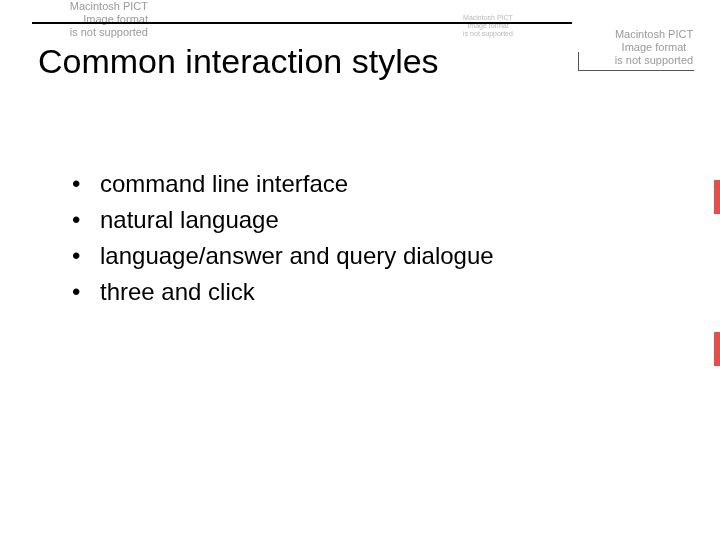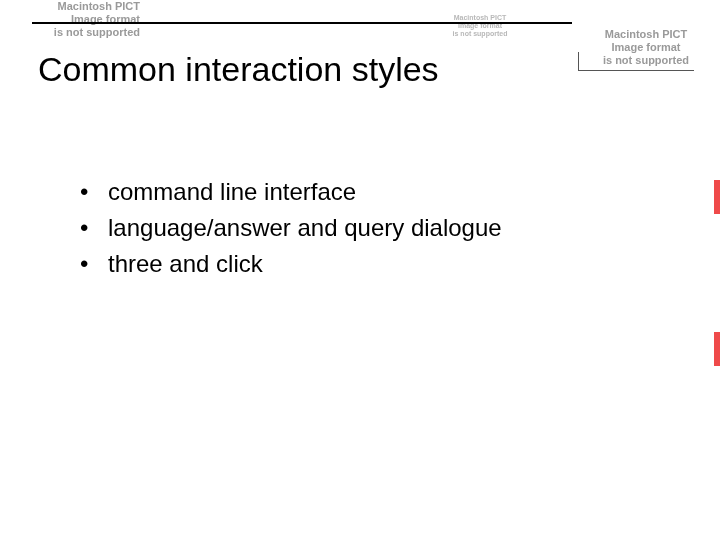--- a/index.html
+++ b/index.html
@@ -15,56 +15,57 @@
   .hr-top {
     position: absolute;
     top: 22px;
     left: 32px;
     width: 540px;
     height: 2px;
     background: #000;
   }
   .title {
     position: absolute;
-    top: 50px;
+    top: 42px;
     left: 38px;
     font-size: 34px;
     font-weight: 400;
     color: #000;
   }
   .bullets {
     position: absolute;
     top: 158px;
     left: 64px;
     list-style: none;
     padding: 0;
-    margin: 16px;
+    margin: 8px;
   }
   .bullets li {
     font-size: 24px;
     line-height: 36px;
     color: #000;
     position: relative;
     padding-left: 28px;
   }
   .bullets li::before {
     content: "•";
     position: absolute;
     left: 0;
     top: 0;
     font-size: 24px;
   }
   .pict-placeholder {
     font-family: Arial, Helvetica, sans-serif;
-    font-weight: bold;
+    font-weight: normal;
     text-align: center;
     color: #9a9a9a;
     font-size: 11px;
     line-height: 13px;
     position: absolute;
+    margin-left: 8px;
   }
   .pict-top-left {
     top: 0px;
     left: 0px;
     text-align: right;
     width: 140px;
   }
   .pict-top-mid {
     top: 14px;
     left: 390px;
@@ -118,18 +119,19 @@
 </div>
 
 <div class="corner-box"></div>
 
 <div class="hr-top"></div>
 
 <div class="title">Common interaction styles</div>
 
 <ul class="bullets">
   <li>command line interface</li>
+  <li>natural language</li>
   <li>language/answer and query dialogue</li>
   <li>three and click</li>
 </ul>
 
 <div class="edge-sliver sliver1"></div>
 <div class="edge-sliver sliver2"></div>
 
 </body></html>

